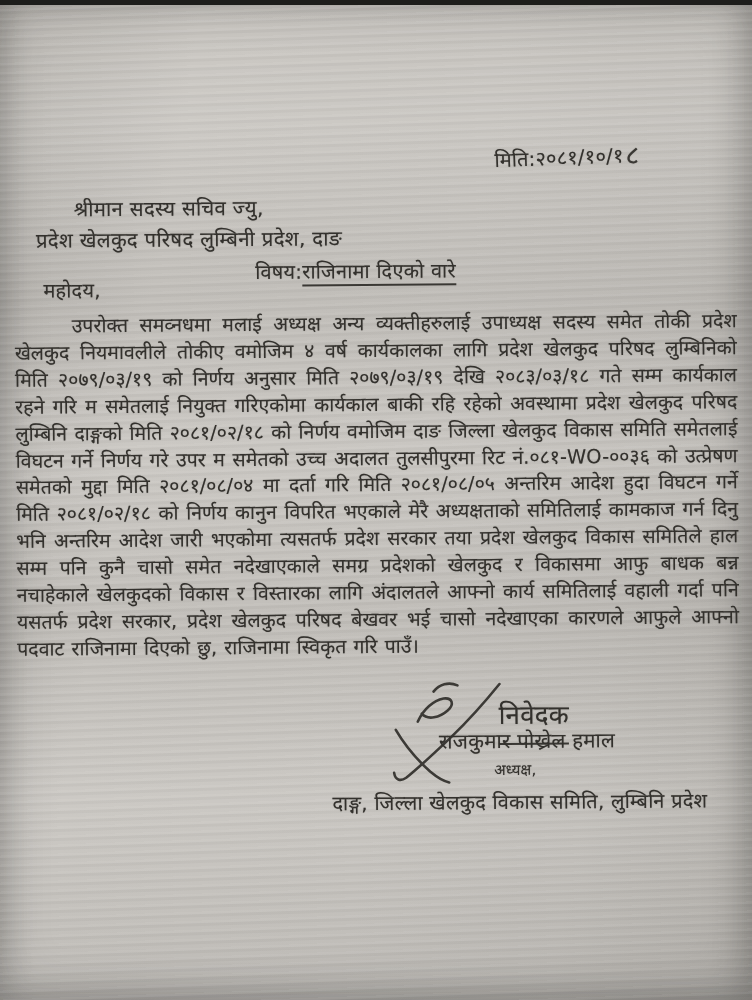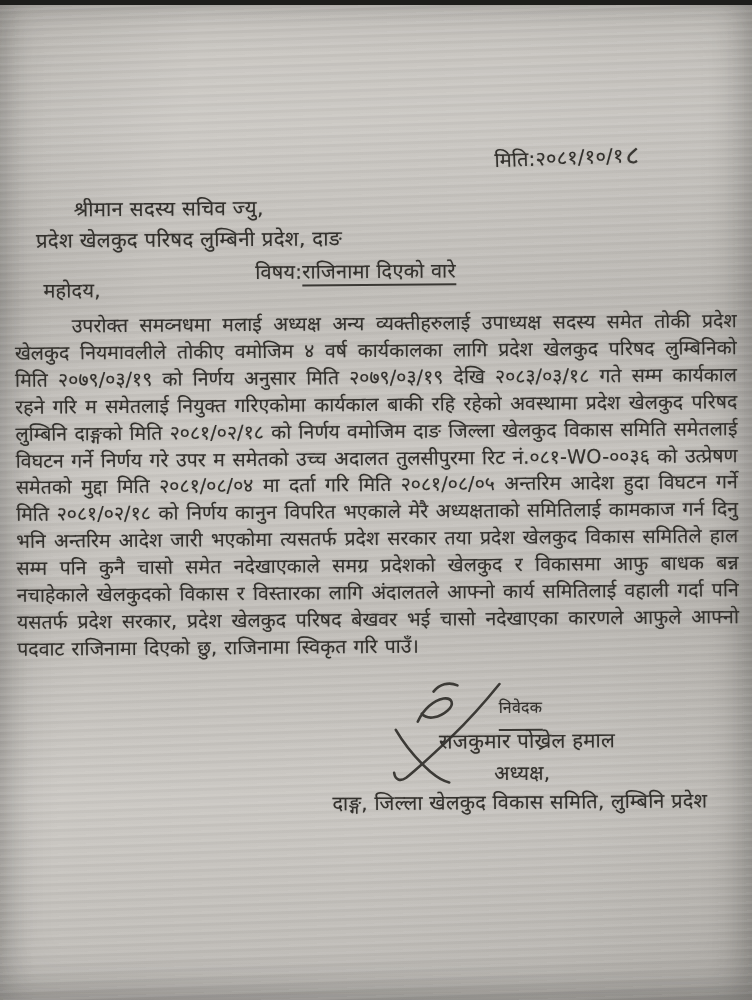--- a/index.html
+++ b/index.html
@@ -100,26 +100,26 @@
     font-size: 19.5px;
     line-height: 26.9px;
     text-align: justify;
     text-indent: 57px;
     white-space: normal;
     text-shadow: 0 0 1px rgba(62,60,55,0.45);
     word-spacing: 1px;
   }
   .sig-label {
     top: 697px; left: 497px;
-    font-size: 16px;
+    font-size: 26px;
     border-bottom: 2px solid #3a3834;
     padding-bottom: 11px;
   }
   .sig-name  { top: 727px; left: 437px; font-size: 20.5px; }
-  .sig-title { top: 760px; left: 492px; font-size: 20px; }
+  .sig-title { top: 760px; left: 492px; font-size: 15px; }
   .sig-org   { top: 789px; left: 330px; font-size: 20px; }
   .signature-svg {
     position: absolute;
     top: 680px;
     left: 380px;
     width: 132px;
     height: 108px;
   }
   .signature-svg path {
     fill: none;

